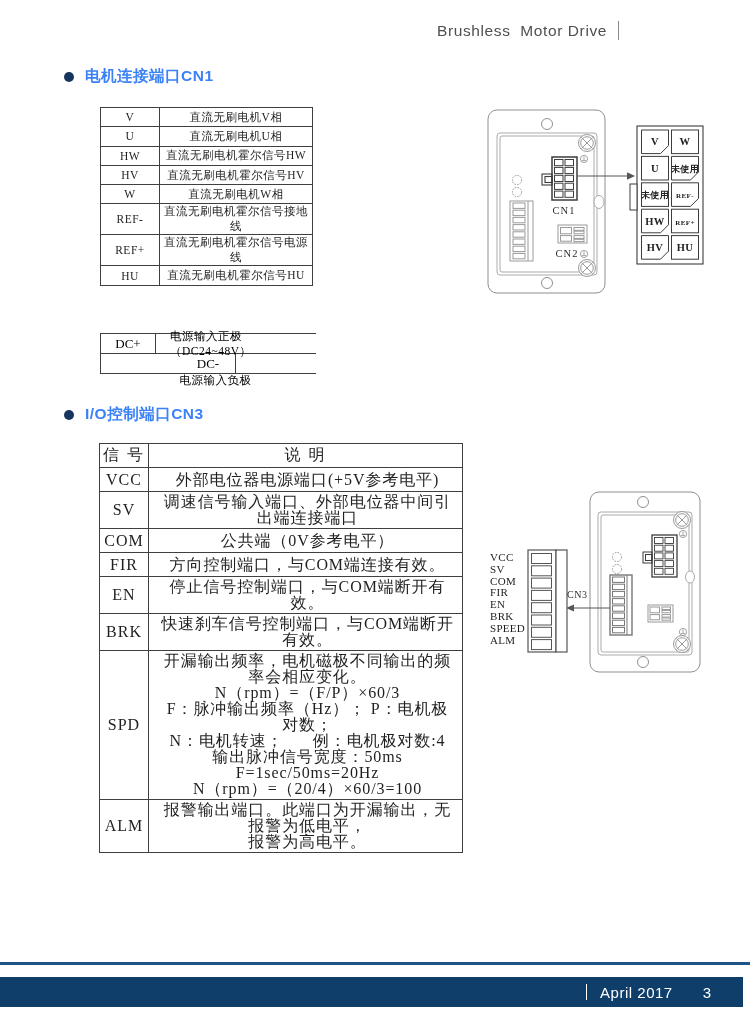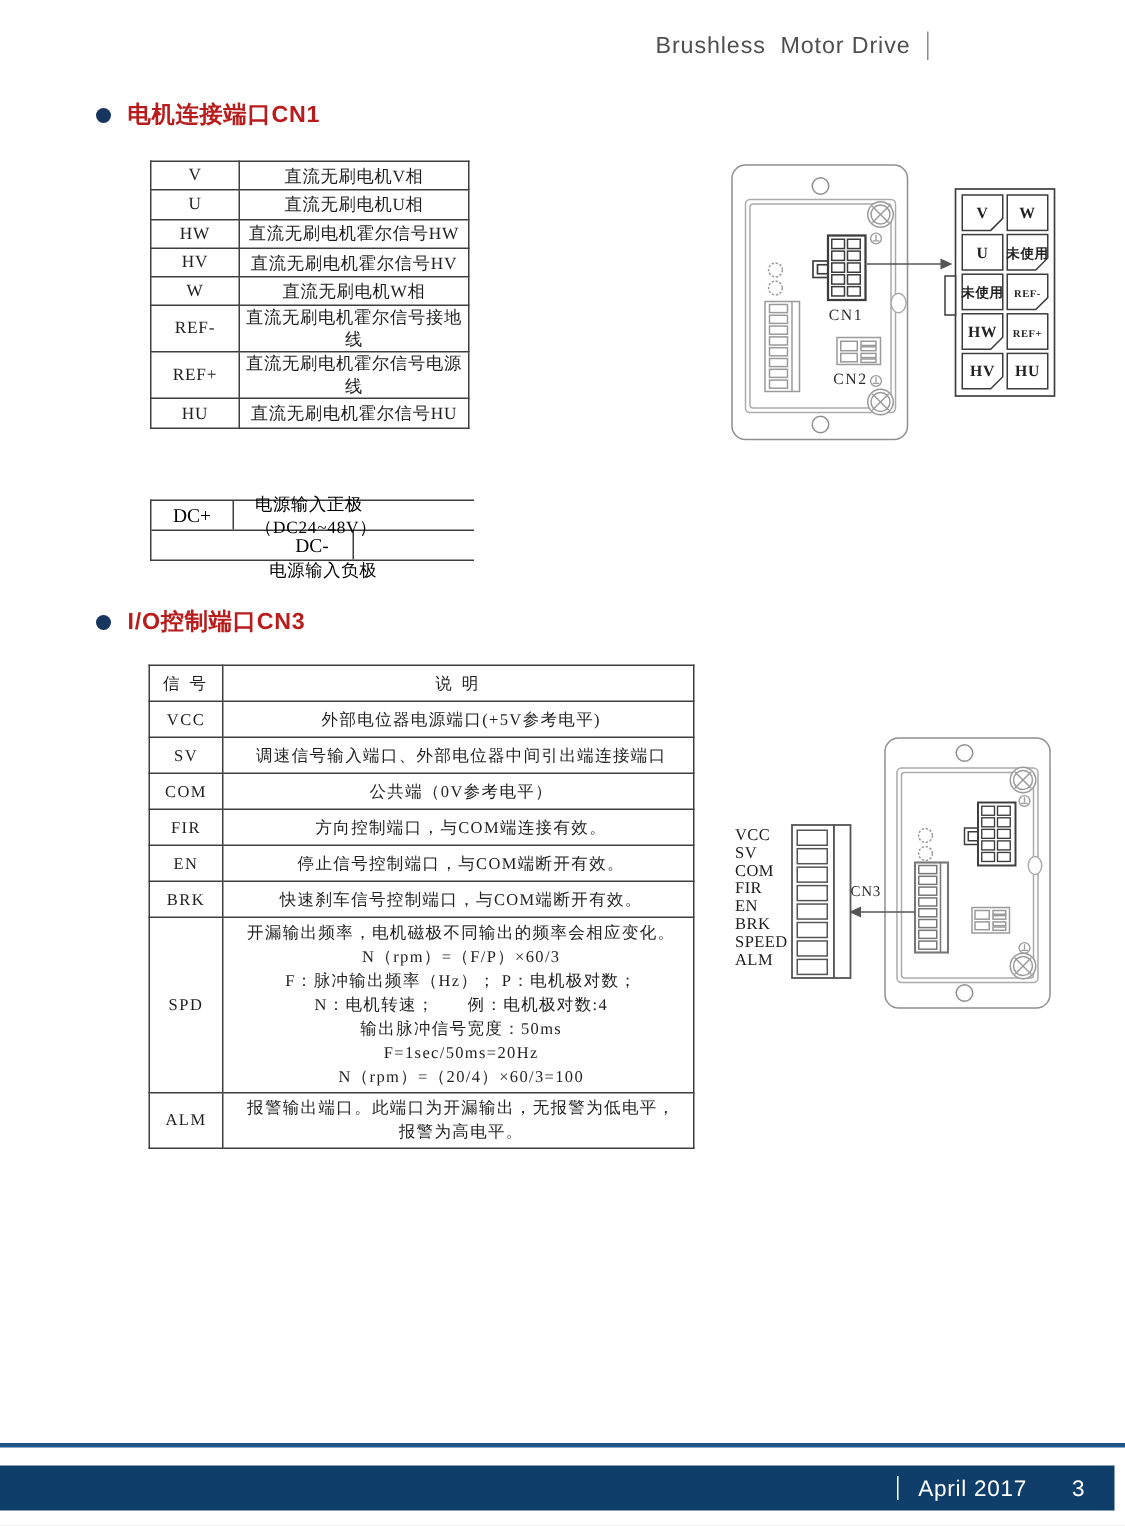--- a/index.html
+++ b/index.html
@@ -5,58 +5,58 @@
   html,body{margin:0;padding:0;background:#e8e8e8;}
   #page{position:relative;width:750px;height:1017px;background:#ffffff;overflow:hidden;
         font-family:"Liberation Sans",sans-serif;}
   
   .hdr{position:absolute;top:21px;right:131px;display:flex;align-items:center;gap:11px;margin-left:20px;}
   .hdr-title{font-size:15.5px;color:#4f4f4f;letter-spacing:0.6px;white-space:pre;}
   .hdr-bar{display:inline-block;width:0;height:19px;border-left:1.5px solid #8a8a8a;}
   
   .section{position:absolute;left:64px;display:flex;align-items:center;gap:11px;}
   .bullet{width:10px;height:10px;border-radius:50%;background:#16365f;flex:none;}
-  .sec-title{font-weight:bold;font-size:15.5px;color:#b91c1c;letter-spacing:0.5px;}
+  .sec-title{font-weight:bold;font-size:15.5px;color:#3b82f6;letter-spacing:0.5px;}
   
   table{border-collapse:collapse;table-layout:fixed;}
   td{font-family:"Liberation Serif",serif;color:#1f1f1f;}
   
   #cn1-table{position:absolute;left:100px;top:107px;width:213px;}
   #cn1-table td{border:1px solid #3f3f3f;height:18.3px;font-size:11.5px;
                 text-align:center;letter-spacing:0.5px;padding:0 2px;}
   #cn1-table td.sig{width:54px;}
   
   #cn2-table{position:absolute;left:100px;top:333px;width:215px;
              border:1px solid #3f3f3f;border-right:none;}
   .cn2-row{display:flex;height:19px;align-items:center;}
   .cn2-row + .cn2-row{border-top:1px solid #3f3f3f;flex-direction:column;}
   .cn2-c1{width:54px;flex:none;border-right:1px solid #3f3f3f;text-align:center;
           font-family:"Liberation Serif",serif;font-size:13px;height:100%;
           display:flex;align-items:center;justify-content:center;}
   .cn2-c2{padding-left:14px;font-family:"Liberation Serif",serif;font-size:11.5px;
           letter-spacing:0.5px;}
   
   #cn3-table{position:absolute;left:99px;top:443px;width:364px;}
-  #cn3-table td{border:1px solid #3f3f3f;font-size:11px;vertical-align:middle;}
+  #cn3-table td{border:1px solid #3f3f3f;font-size:16px;vertical-align:middle;}
   #cn3-table td.sig{width:46px;text-align:center;letter-spacing:1px;height:21px;}
   #cn3-table td.desc{text-align:center;padding:2px 6px 2px 10px;letter-spacing:0.9px;}
   #cn3-table td.head{text-align:center;height:21px;letter-spacing:2px;}
   #cn3-table .line{line-height:16px;white-space:pre-wrap;}
   
   .diag-svg{position:absolute;}
   .cn-label{position:absolute;font-family:"Liberation Serif",serif;font-size:10.5px;
             color:#2c2c2c;letter-spacing:1px;text-align:center;width:36px;}
   #cn3-pin-labels{position:absolute;left:490px;top:552px;font-family:"Liberation Serif",serif;
                   font-size:11px;line-height:11.8px;color:#1d1d1d;letter-spacing:0.3px;}
   #cn3-arrow-label{position:absolute;left:567px;top:589px;font-family:"Liberation Serif",serif;
                   font-size:10px;color:#2c2c2c;letter-spacing:0.5px;}
   
   #footer-line{position:absolute;left:0;top:962px;width:750px;height:3px;background:#1e5486;}
   #footer-bar{position:absolute;left:0;top:977px;width:743px;height:30px;background:#0f3e6a;
-              display:flex;align-items:center;justify-content:flex-end;padding-right:20px;
+              display:flex;align-items:center;justify-content:flex-end;padding-right:32px;
               box-sizing:border-box;}
   .ft-sep{width:0;height:16px;border-left:1.5px solid #ffffff;margin-right:13px;}
   .ft-date{color:#ffffff;font-size:15px;letter-spacing:0.5px;}
   .ft-page{color:#ffffff;font-size:15px;margin-left:30px;}
   svg{display:block;}
 </style>
 </head>
 <body>
 
 <div id="page">

